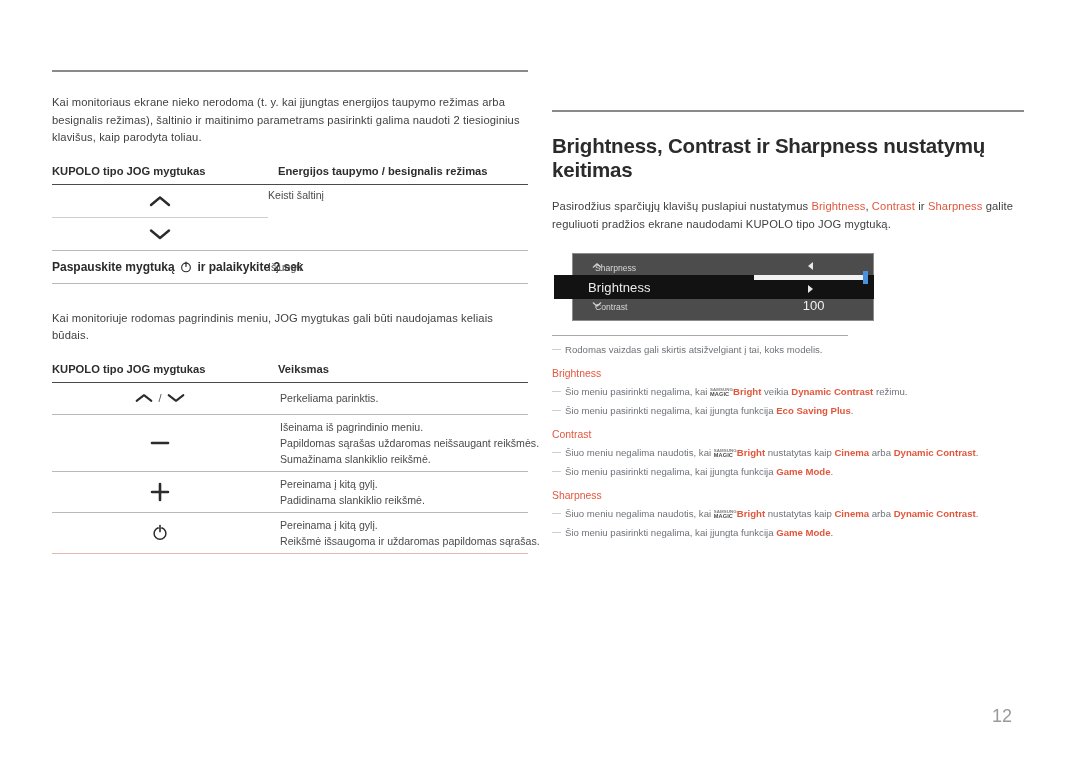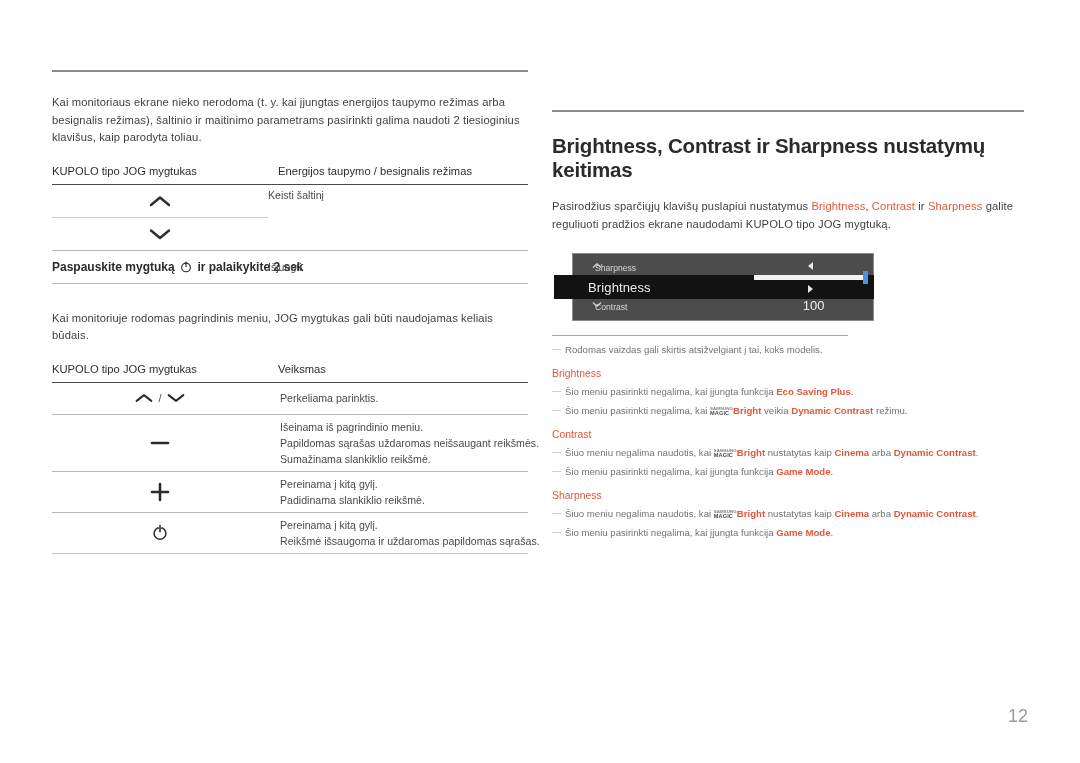--- a/index.html
+++ b/index.html
@@ -57,21 +57,21 @@
   .accent { color: #e2573c; }
 
   
   table.jog {
     width: 100%;
     border-collapse: collapse;
     table-layout: fixed;
   }
   table.jog th {
     font-size: 11.2px;
-    font-weight: normal;
+    font-weight: bold;
     color: #2d2d2d;
     text-align: left;
     padding: 0 0 7px 0;
     vertical-align: bottom;
   }
   table.jog thead tr { border-bottom: 1.6px solid #4a4a4a; }
   table.jog td {
     font-size: 10.6px;
     color: #4a4a4a;
     vertical-align: middle;
@@ -227,21 +227,21 @@
   .mb-s1 { display:block; font-size: 4.4px; letter-spacing: 0.02em; color:#7c7c7c; font-weight:bold; }
   .mb-s2 { display:block; font-size: 5.6px; letter-spacing: 0.02em; color:#4a4a4a; font-weight:bold; margin-top:-0.5px;}
   .mb-bright { font-weight: bold; color: #e2573c; }
 
   .n-strong { font-weight: bold; color: #e2573c; }
   .n-dim { color: #6f7378; }
 
   
   .pageno {
     position: absolute;
-    right: 52px;
+    right: 68px;
     top: 706px;
     font-size: 18px;
     color: #9a9a9a;
   }
 </style>
 </head>
 <body>
 
 <div class="page">
 
@@ -413,24 +413,24 @@
           </svg>
       </span>
     </div>
 
     <div class="notes-rule"></div>
 
     <p class="note">Rodomas vaizdas gali skirtis atsižvelgiant į tai, koks modelis.</p>
 
     <div class="note-head">Brightness</div>
 
+    <p class="note"><span class="n-dim">Šio meniu pasirinkti negalima, kai </span><span class="mb"><span class="mb-stack"><span class="mb-s1">SAMSUNG</span><span class="mb-s2">MAGIC</span></span><span class="mb-bright">Bright</span></span><span class="n-dim"> veikia </span><span class="n-strong">Dynamic Contrast</span><span class="n-dim"> režimu.</span></p>
+
     <p class="note"><span class="n-dim">Šio meniu pasirinkti negalima, kai įjungta funkcija </span><span class="n-strong">Eco Saving Plus</span><span class="n-dim">.</span></p>
 
-    <p class="note"><span class="n-dim">Šio meniu pasirinkti negalima, kai </span><span class="mb"><span class="mb-stack"><span class="mb-s1">SAMSUNG</span><span class="mb-s2">MAGIC</span></span><span class="mb-bright">Bright</span></span><span class="n-dim"> veikia </span><span class="n-strong">Dynamic Contrast</span><span class="n-dim"> režimu.</span></p>
-
 
     <div class="note-head">Contrast</div>
 
     <p class="note"><span class="n-dim">Šiuo meniu negalima naudotis, kai </span><span class="mb"><span class="mb-stack"><span class="mb-s1">SAMSUNG</span><span class="mb-s2">MAGIC</span></span><span class="mb-bright">Bright</span></span><span class="n-dim"> nustatytas kaip </span><span class="n-strong">Cinema</span><span class="n-dim"> arba </span><span class="n-strong">Dynamic Contrast</span><span class="n-dim">.</span></p>
 
     <p class="note"><span class="n-dim">Šio meniu pasirinkti negalima, kai įjungta funkcija </span><span class="n-strong">Game Mode</span><span class="n-dim">.</span></p>
 
     <div class="note-head">Sharpness</div>
 
     <p class="note"><span class="n-dim">Šiuo meniu negalima naudotis, kai </span><span class="mb"><span class="mb-stack"><span class="mb-s1">SAMSUNG</span><span class="mb-s2">MAGIC</span></span><span class="mb-bright">Bright</span></span><span class="n-dim"> nustatytas kaip </span><span class="n-strong">Cinema</span><span class="n-dim"> arba </span><span class="n-strong">Dynamic Contrast</span><span class="n-dim">.</span></p>

